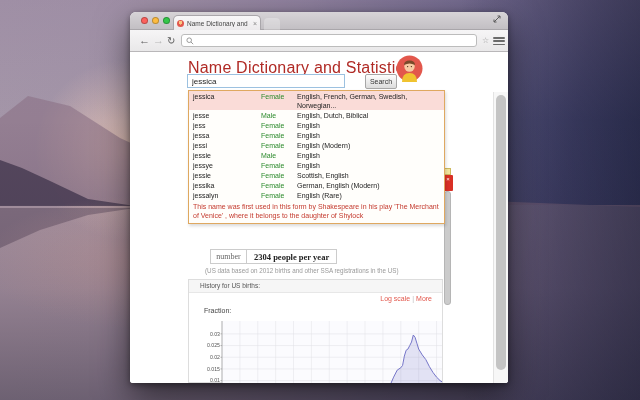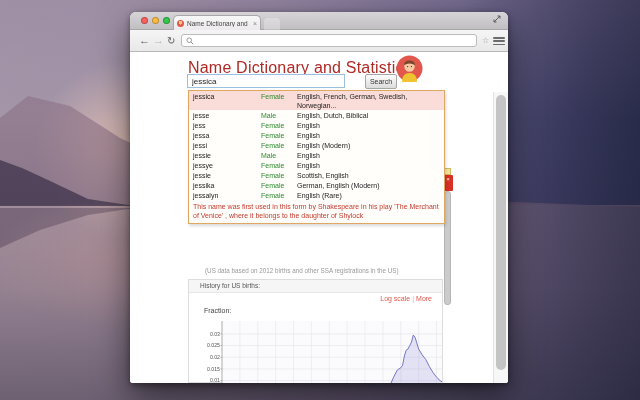--- a/index.html
+++ b/index.html
@@ -224,20 +224,24 @@
               <span class="sug-langs">English (Rare)</span>
             </div>
           </div>
         <div class="dropdown-note">This name was first used in this form by Shakespeare in his play 'The Merchant of Venice' , where it belongs to the daughter of Shylock</div>
       </div>
 
       <div class="frag-yellow"></div>
       <div class="overlay-close">×</div>
       <div class="inner-scroll"></div>
 
+      <div class="num-table">
+        <div class="num-cell num-label">number</div>
+        <div class="num-cell num-value">2304 people per year</div>
+      </div>
       <div class="num-caption">(US data based on 2012 births and other SSA registrations in the US)</div>
 
       <div class="panel">
         <div class="panel-header">History for US births:</div>
         <div class="panel-links">
           <a href="#">Log scale</a><span class="sep">|</span><a href="#">More</a>
         </div>
         <div class="fraction-label">Fraction:</div>
         <div class="chart-wrap">
           <svg id="history-chart-svg" width="253" height="104">

